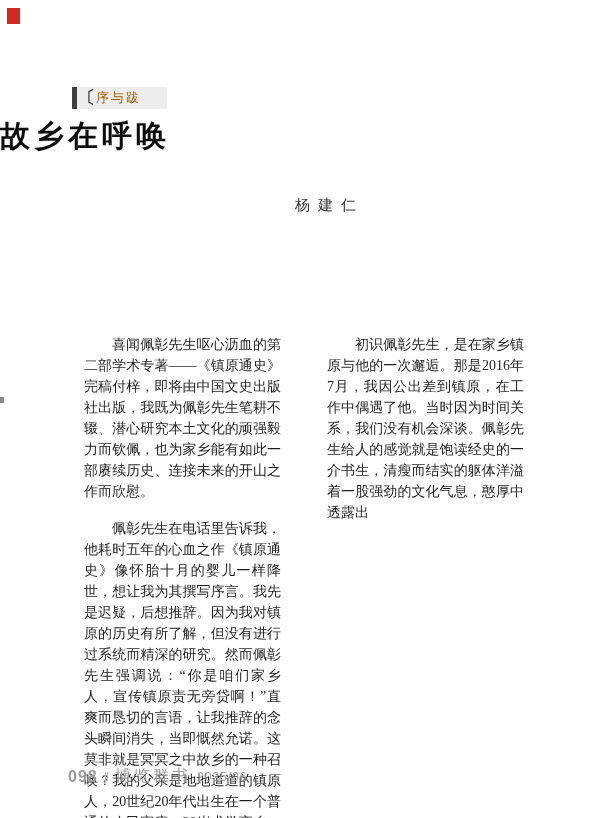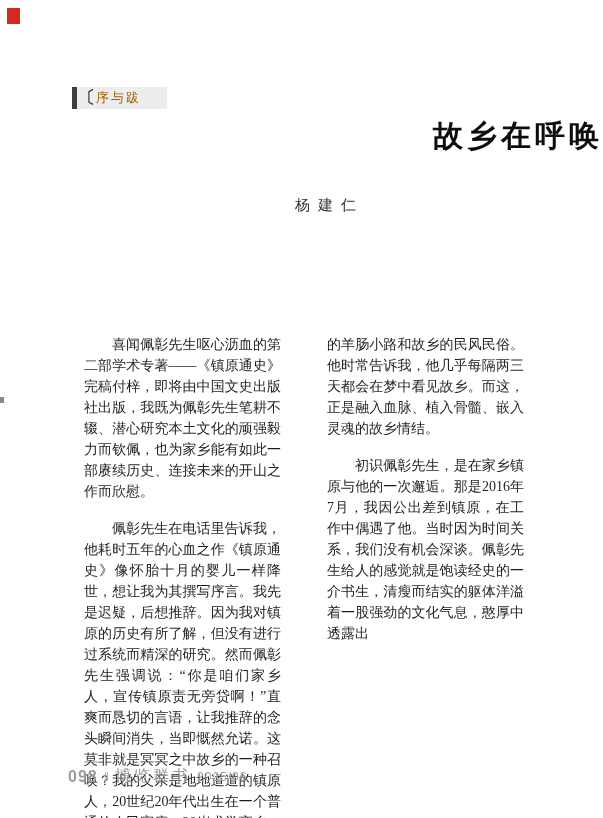--- a/index.html
+++ b/index.html
@@ -32,21 +32,21 @@
     color:#3f3f3f;font-weight:bold;font-size:17px;line-height:22px;
     font-family:"Liberation Sans","DejaVu Sans",sans-serif;
     margin-right:1px;
   }
   .tag-text{
     font-size:13px;color:#a16207;letter-spacing:2px;
     font-family:"Liberation Sans","DejaVu Sans",sans-serif;
   }
   .title{
     position:absolute;left:0;top:116px;width:100%;
-    margin:0;text-align:right;
+    margin:0;text-align:left;
     font-size:30px;font-weight:900;letter-spacing:4px;color:#0d0d0d;
     font-family:Liberation Sans, sans-serif;
   }
   .author{
     position:absolute;left:0;top:196px;width:100%;
     text-align:center;
     font-size:15px;color:#333333;letter-spacing:8px;
     font-family:"Liberation Serif","DejaVu Serif",serif;
     padding-left:28px;
   }
@@ -91,21 +91,20 @@
   <h1 class="title">故乡在呼唤</h1>
 
   <div class="author">杨建仁</div>
 
   <div class="columns">
     <div class="col">
       <p class="para indent">喜闻佩彰先生呕心沥血的第二部学术专著——《镇原通史》完稿付梓，即将由中国文史出版社出版，我既为佩彰先生笔耕不辍、潜心研究本土文化的顽强毅力而钦佩，也为家乡能有如此一部赓续历史、连接未来的开山之作而欣慰。</p>
       <p class="para indent">佩彰先生在电话里告诉我，他耗时五年的心血之作《镇原通史》像怀胎十月的婴儿一样降世，想让我为其撰写序言。我先是迟疑，后想推辞。因为我对镇原的历史有所了解，但没有进行过系统而精深的研究。然而佩彰先生强调说：“你是咱们家乡人，宣传镇原责无旁贷啊！”直爽而恳切的言语，让我推辞的念头瞬间消失，当即慨然允诺。这莫非就是冥冥之中故乡的一种召唤？我的父亲是地地道道的镇原人，20世纪20年代出生在一个普通的农民家庭，20岁求学离乡，大学毕业后一直在他乡工作，镇原便成了他一生魂牵梦萦的故乡。我对镇原最初的了解，是从父亲的言谈举止中感知的。父亲晚年念叨最多的就是故乡的窑洞、故乡的杏树、故乡</p>
     </div>
     <div class="col">
-      <p class="para">的羊肠小路和故乡的民风民俗。他时常告诉我，他几乎每隔两三天都会在梦中看见故乡。而这，正是融入血脉、植入骨髓、嵌入灵魂的故乡情结。</p>
       <p class="para indent">初识佩彰先生，是在家乡镇原与他的一次邂逅。那是2016年7月，我因公出差到镇原，在工作中偶遇了他。当时因为时间关系，我们没有机会深谈。佩彰先生给人的感觉就是饱读经史的一介书生，清瘦而结实的躯体洋溢着一股强劲的文化气息，憨厚中透露出</p>
     </div>
   </div>
 
   <div class="footer">
     <span class="pagenum">098</span>
     <span class="foot-sep">‖</span>
     <span class="mag">博览群书</span>
     <span class="issue">2025/06</span>
   </div>

